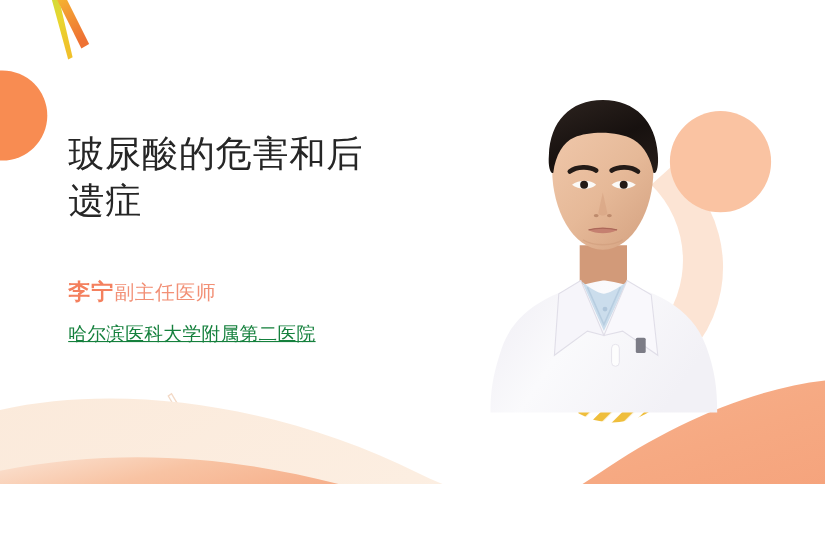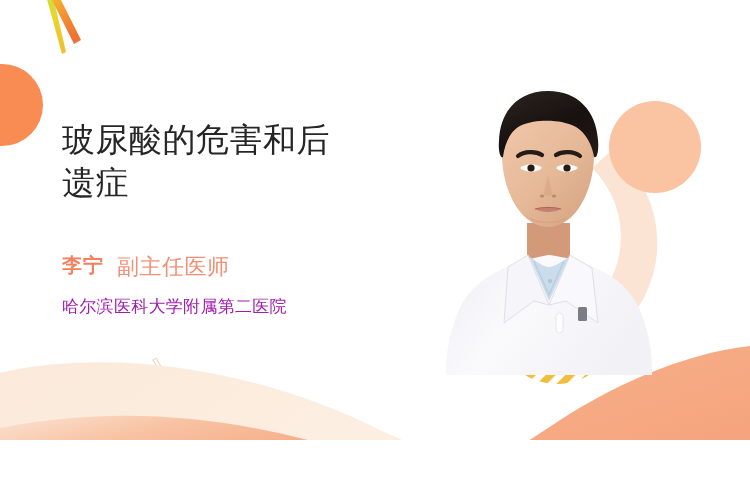--- a/index.html
+++ b/index.html
@@ -48,43 +48,43 @@
     line-height: 43px;
     font-weight: 400;
     color: #262626;
     letter-spacing: 0.5px;
     margin: 0;
     white-space: pre-line;
   }
   .byline {
     margin-top: 48px;
     display: flex;
-    align-items: flex-start;
-    gap: 13px;
+    align-items: center;
     font-family: Liberation Mono, monospace;
   }
   .doctor-name {
     font-size: 20px;
     font-weight: 700;
     color: #F4805E;
     letter-spacing: 1px;
   }
   .doctor-rank {
-    font-size: 22px;
+    font-size: 18px;
     font-weight: 400;
     color: #F29076;
     letter-spacing: 0.5px;
   }
   .affiliation {
     margin-top: 12px;
     font-size: 17px;
     line-height: 25px;
     font-weight: 400;
-    color: #a21caf;
+    color: #15803d;
     letter-spacing: 0.3px;
+    text-decoration: underline;
   }
   .affiliation div { white-space: nowrap; }
 </style>
 </head>
 <body>
 
 <div id="poster">
 
   <svg class="bg-layer" viewBox="0 0 750 500">
     <defs>

